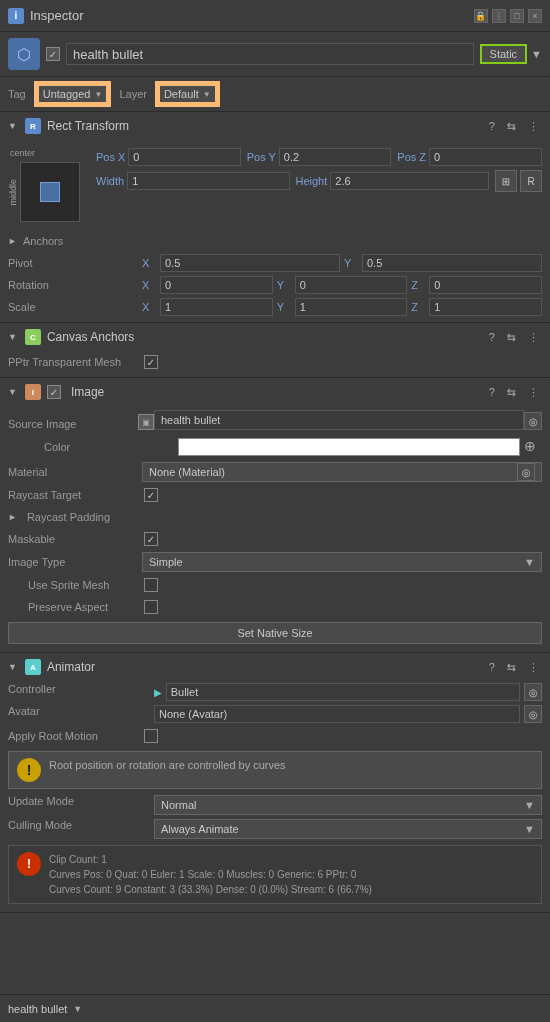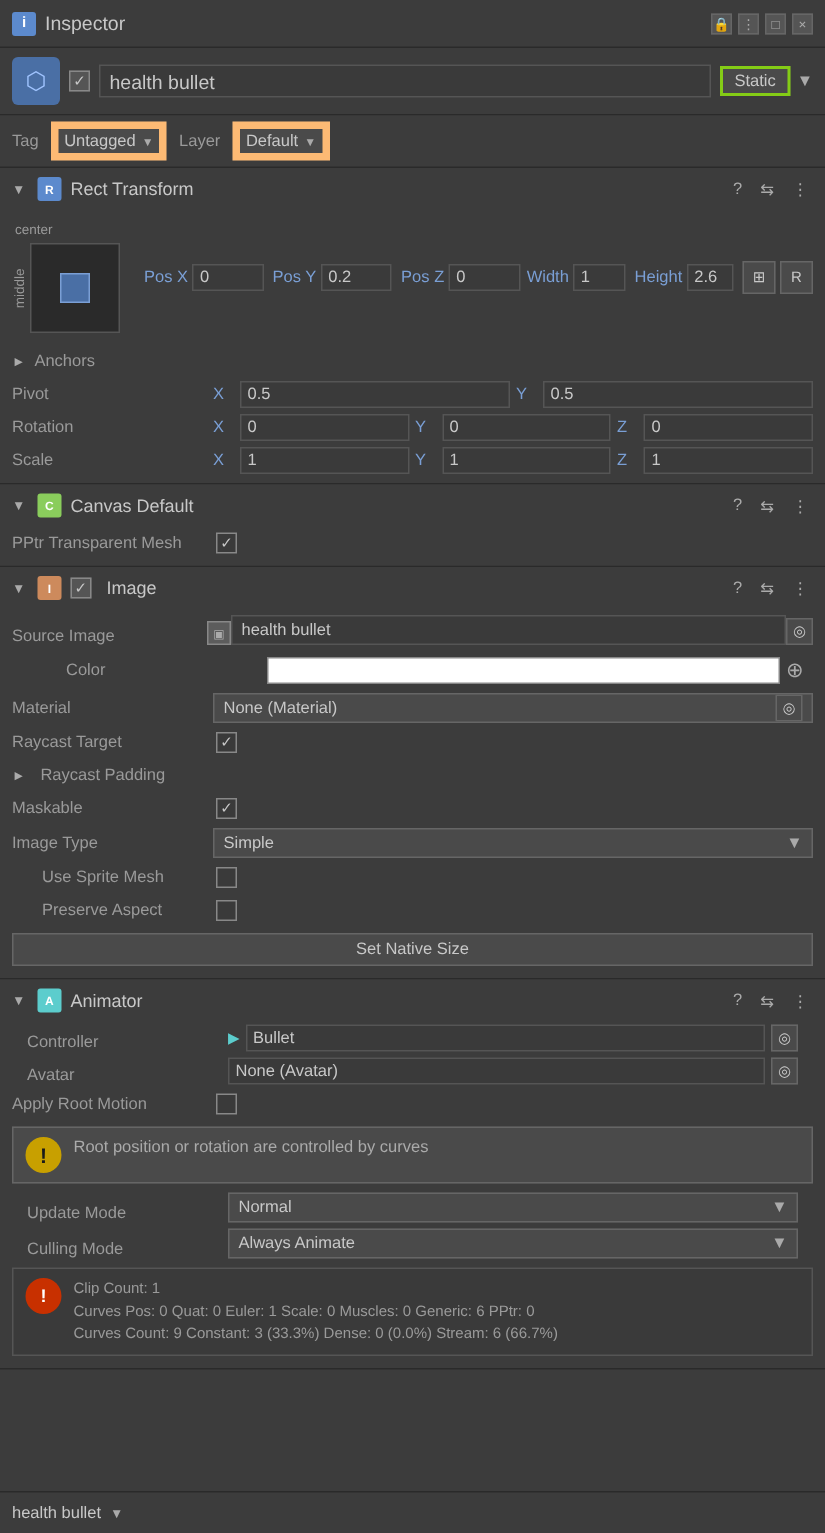--- a/index.html
+++ b/index.html
@@ -193,21 +193,21 @@
     }
     .anchor-center-box {
       width: 20px; height: 20px;
       background: #4a6fa5;
       border: 1px solid #7a9fd5;
       position: relative;
     }
     .rect-pos-grid {
       flex: 1;
       display: flex;
-      flex-direction: row;
+      flex-direction: column;
       gap: 4px;
     }
     .pos-row {
       display: flex;
       gap: 6px;
     }
     .pos-group {
       display: flex;
       align-items: center;
       gap: 3px;
@@ -333,21 +333,21 @@
       color: #c8c8c8;
       padding: 4px;
       text-align: center;
       cursor: pointer;
       font-size: 11px;
       width: calc(100% - 16px);
     }
 
     
     .animator-row {
-      display: flex; align-items: flex-end; padding: 2px 18px; gap: 4px; min-height: 22px;
+      display: flex; align-items: flex-start; padding: 2px 8px; gap: 16px; min-height: 22px;
     }
 
     
     .warning-box {
       background: #4a4a4a;
       border: 1px solid #666;
       margin: 4px 8px;
       padding: 6px 8px;
       display: flex;
       gap: 8px;
@@ -540,21 +540,21 @@
           <input class="num-input" type="text" style="flex: 1 1 0%;" value="1">
         </div>
       </div>
     </div>
   </div>
 
   <div class="component">
     <div class="component-header">
       <span class="expand-arrow">▼</span>
       <div class="component-icon component-icon-canvas">C</div>
-      <span class="component-title">Canvas Default</span>
+      <span class="component-title">Canvas Anchors</span>
       <div class="component-actions">
         <span class="component-action-btn">?</span>
         <span class="component-action-btn">⇆</span>
         <span class="component-action-btn">⋮</span>
       </div>
     </div>
     <div class="prop-section">
       <div class="checkbox-row">
         <span class="prop-label">PPtr Transparent Mesh</span>
         <div class="checkbox checked"></div>

